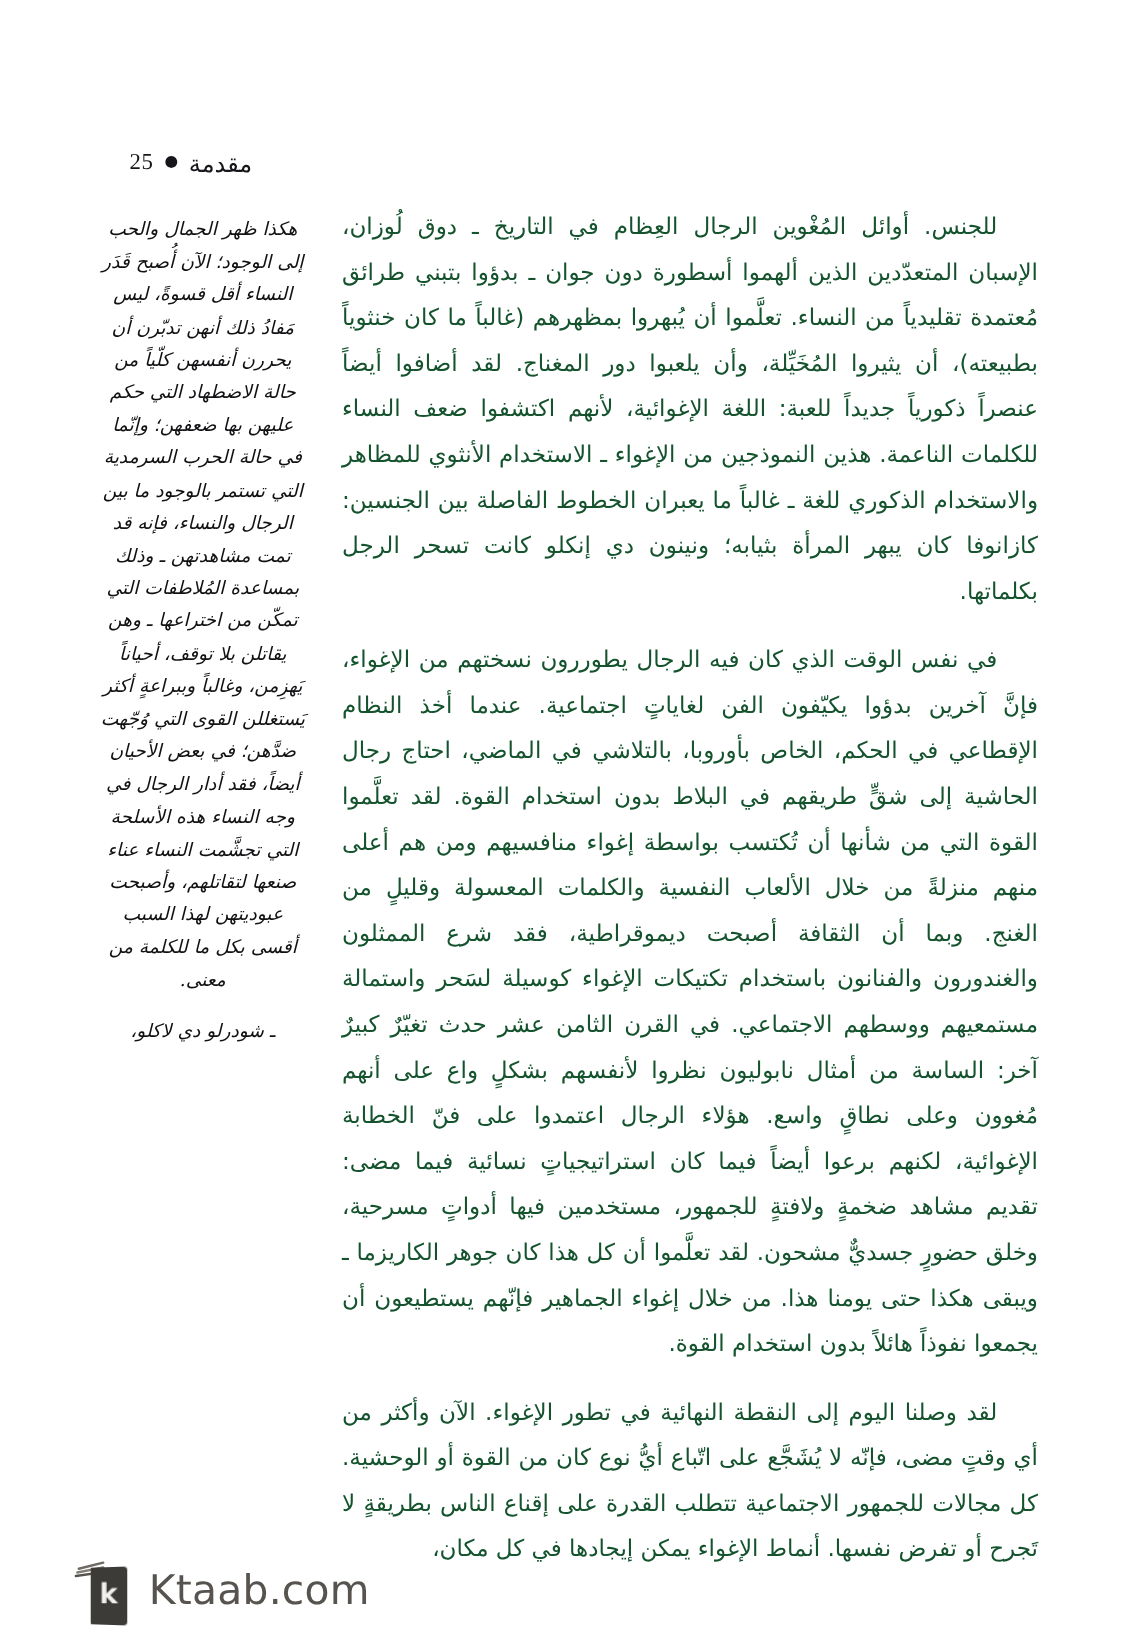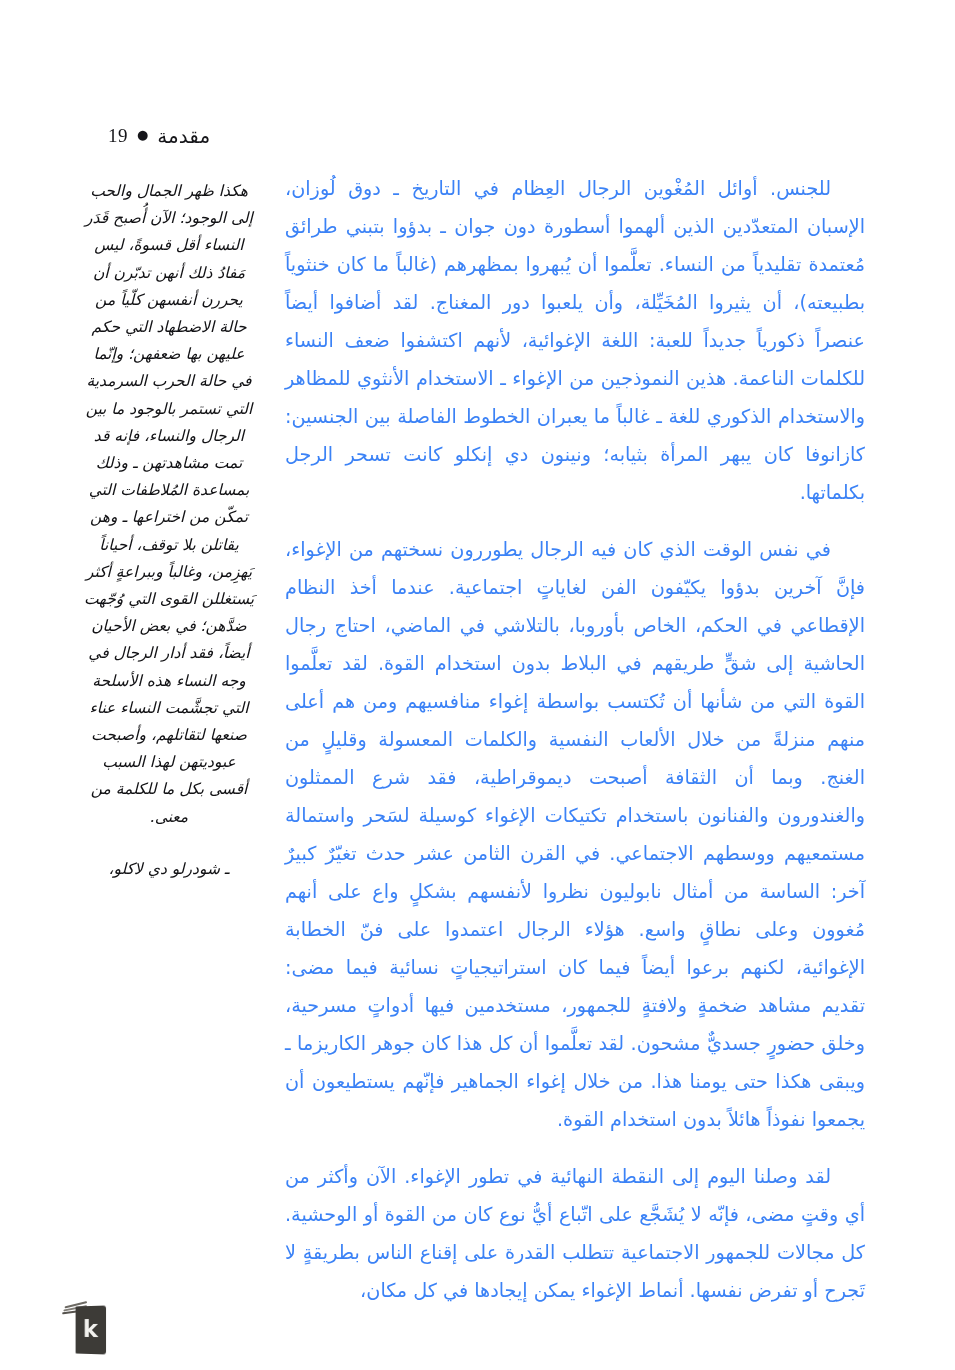--- a/index.html
+++ b/index.html
@@ -59,21 +59,21 @@
     gap: 30px;
   }
 
   
   .main-column {
     width: 580px;
     flex: 0 0 580px;
     direction: rtl;
     text-align: justify;
     text-justify: inter-word;
-    color: #3b82f6;
+    color: #14532d;
     font-family: "DejaVu Sans", "Liberation Sans", sans-serif;
     font-size: 19.2px;
     line-height: 38px;
   }
   .main-column p {
     margin: 0 0 19px 0;
     text-indent: 34px;
     text-align: justify;
   }
   .main-column p:last-child { margin-bottom: 0; }
@@ -89,21 +89,21 @@
     font-style: italic;
     font-size: 15.5px;
     line-height: 27.2px;
     padding-top: 8px;
   }
   .quote-column .quote-body {
     display: block;
   }
   .quote-column .quote-attrib {
     display: block;
-    margin-top: 25px;
+    margin-top: 15px;
     text-align: center;
   }
 
   
   .watermark {
     position: absolute;
     left: 62px;
     bottom: 14px;
     display: flex;
     flex-direction: row;
@@ -165,21 +165,21 @@
     letter-spacing: 0.2px;
     line-height: 1;
   }
 </style>
 </head>
 <body>
 
 <div class="page">
 
   <div class="running-head">
-    <span class="folio">19</span>
+    <span class="folio">25</span>
     <span class="sep">●</span>
     <span class="section">مقدمة</span>
   </div>
 
   <div class="body-area">
 
     <div class="main-column">
       <p>للجنس. أوائل المُغْوين الرجال العِظام في التاريخ ـ دوق لُوزان، الإسبان المتعدّدين الذين ألهموا أسطورة دون جوان ـ بدؤوا بتبني طرائق مُعتمدة تقليدياً من النساء. تعلَّموا أن يُبهروا بمظهرهم (غالباً ما كان خنثوياً بطبيعته)، أن يثيروا المُخَيِّلة، وأن يلعبوا دور المغناج. لقد أضافوا أيضاً عنصراً ذكورياً جديداً للعبة: اللغة الإغوائية، لأنهم اكتشفوا ضعف النساء للكلمات الناعمة. هذين النموذجين من الإغواء ـ الاستخدام الأنثوي للمظاهر والاستخدام الذكوري للغة ـ غالباً ما يعبران الخطوط الفاصلة بين الجنسين: كازانوفا كان يبهر المرأة بثيابه؛ ونينون دي إنكلو كانت تسحر الرجل بكلماتها.</p>
       <p>في نفس الوقت الذي كان فيه الرجال يطوررون نسختهم من الإغواء، فإنَّ آخرين بدؤوا يكيّفون الفن لغاياتٍ اجتماعية. عندما أخذ النظام الإقطاعي في الحكم، الخاص بأوروبا، بالتلاشي في الماضي، احتاج رجال الحاشية إلى شقٍّ طريقهم في البلاط بدون استخدام القوة. لقد تعلَّموا القوة التي من شأنها أن تُكتسب بواسطة إغواء منافسيهم ومن هم أعلى منهم منزلةً من خلال الألعاب النفسية والكلمات المعسولة وقليلٍ من الغنج. وبما أن الثقافة أصبحت ديموقراطية، فقد شرع الممثلون والغندورون والفنانون باستخدام تكتيكات الإغواء كوسيلة لسَحر واستمالة مستمعيهم ووسطهم الاجتماعي. في القرن الثامن عشر حدث تغيّرٌ كبيرٌ آخر: الساسة من أمثال نابوليون نظروا لأنفسهم بشكلٍ واع على أنهم مُغوون وعلى نطاقٍ واسع. هؤلاء الرجال اعتمدوا على فنّ الخطابة الإغوائية، لكنهم برعوا أيضاً فيما كان استراتيجياتٍ نسائية فيما مضى: تقديم مشاهد ضخمةٍ ولافتةٍ للجمهور، مستخدمين فيها أدواتٍ مسرحية، وخلق حضورٍ جسديٌّ مشحون. لقد تعلَّموا أن كل هذا كان جوهر الكاريزما ـ ويبقى هكذا حتى يومنا هذا. من خلال إغواء الجماهير فإنّهم يستطيعون أن يجمعوا نفوذاً هائلاً بدون استخدام القوة.</p>
       <p>لقد وصلنا اليوم إلى النقطة النهائية في تطور الإغواء. الآن وأكثر من أي وقتٍ مضى، فإنّه لا يُشَجَّع على اتّباع أيُّ نوع كان من القوة أو الوحشية. كل مجالات للجمهور الاجتماعية تتطلب القدرة على إقناع الناس بطريقةٍ لا تَجرح أو تفرض نفسها. أنماط الإغواء يمكن إيجادها في كل مكان،</p>
@@ -196,15 +196,16 @@
     <span class="logo-mark">
       <span class="pages">
         <span></span>
           <span></span>
           <span></span>
       </span>
       <span class="book">
         <span class="k">k</span>
       </span>
     </span>
+    <span class="wordmark">Ktaab.com</span>
   </div>
 
 </div>
 
 </body></html>

